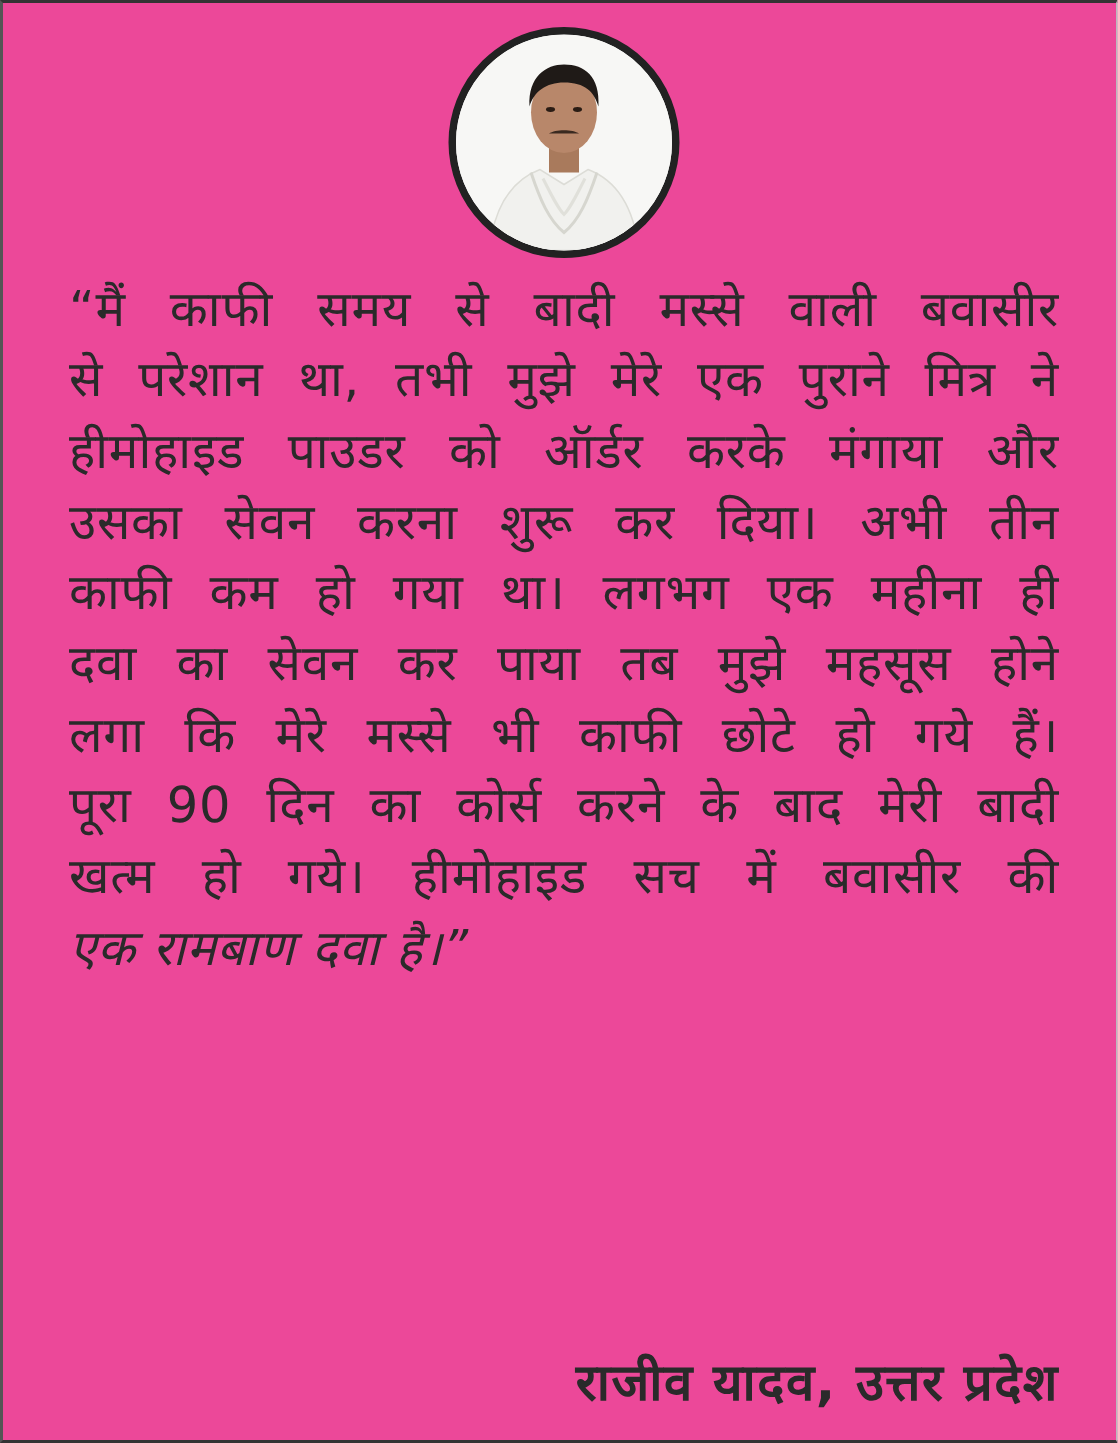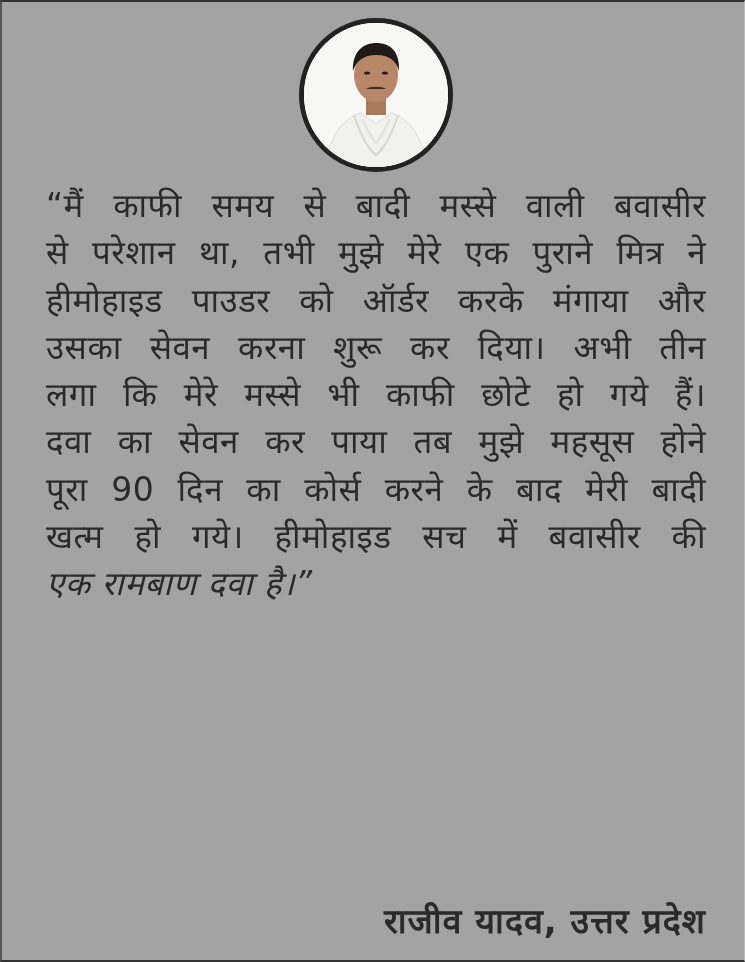--- a/index.html
+++ b/index.html
@@ -5,21 +5,21 @@
     html, body {
       margin: 0;
       padding: 0;
       background: #ebebeb;
     }
     .card {
       position: relative;
       width: 745px;
       height: 962px;
       box-sizing: border-box;
-      background: #a3a3a3;
+      background: #ec4899;
       border-top: 2px solid #333;
       border-left: 2px solid #555;
       border-bottom: 2px solid #333;
       border-right: 1px solid #bbb;
       overflow: hidden;
     }
     .avatar {
       position: absolute;
       left: 297px;
       top: 16px;
@@ -90,21 +90,22 @@
 
       <path d="M62 66 C66 63 78 63 82 66 C78 66 66 66 62 66 Z" fill="#3a2a20"></path>
     </svg>
   </div>
 
   <div class="quote">
     <span class="line">“मैं काफी समय से बादी मस्से वाली बवासीर</span>
     <span class="line">से परेशान था, तभी मुझे मेरे एक पुराने मित्र ने</span>
     <span class="line">हीमोहाइड पाउडर को ऑर्डर करके मंगाया और</span>
     <span class="line">उसका सेवन करना शुरू कर दिया। अभी तीन</span>
+    <span class="line">काफी कम हो गया था। लगभग एक महीना ही</span>
+    <span class="line">दवा का सेवन कर पाया तब मुझे महसूस होने</span>
     <span class="line">लगा कि मेरे मस्से भी काफी छोटे हो गये हैं।</span>
-    <span class="line">दवा का सेवन कर पाया तब मुझे महसूस होने</span>
     <span class="line">पूरा 90 दिन का कोर्स करने के बाद मेरी बादी</span>
     <span class="line">खत्म हो गये। हीमोहाइड सच में बवासीर की</span>
     <span class="line last">एक रामबाण दवा है।”</span>
   </div>
 
   <div class="author">राजीव यादव, उत्तर प्रदेश</div>
 </div>
 
 </body></html>

